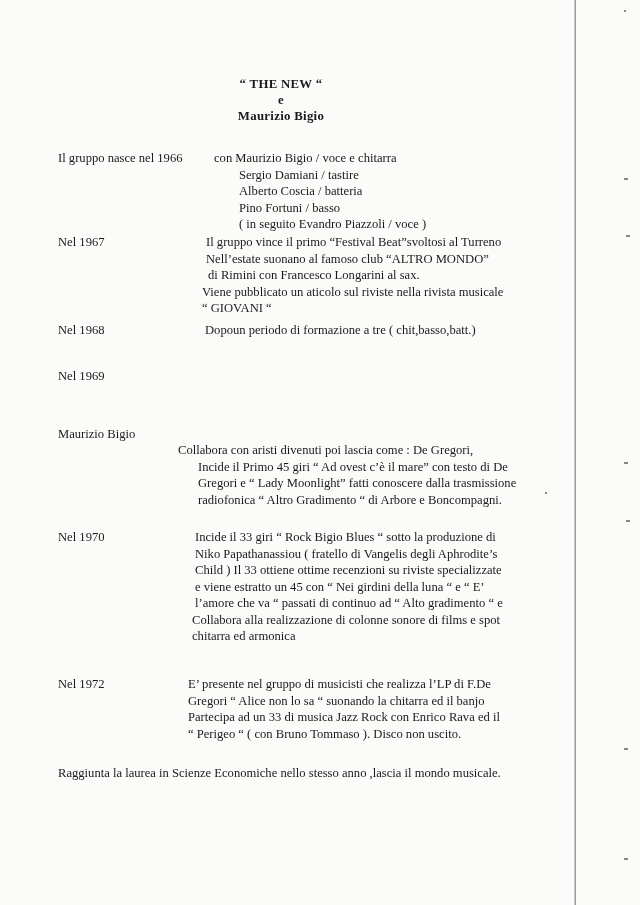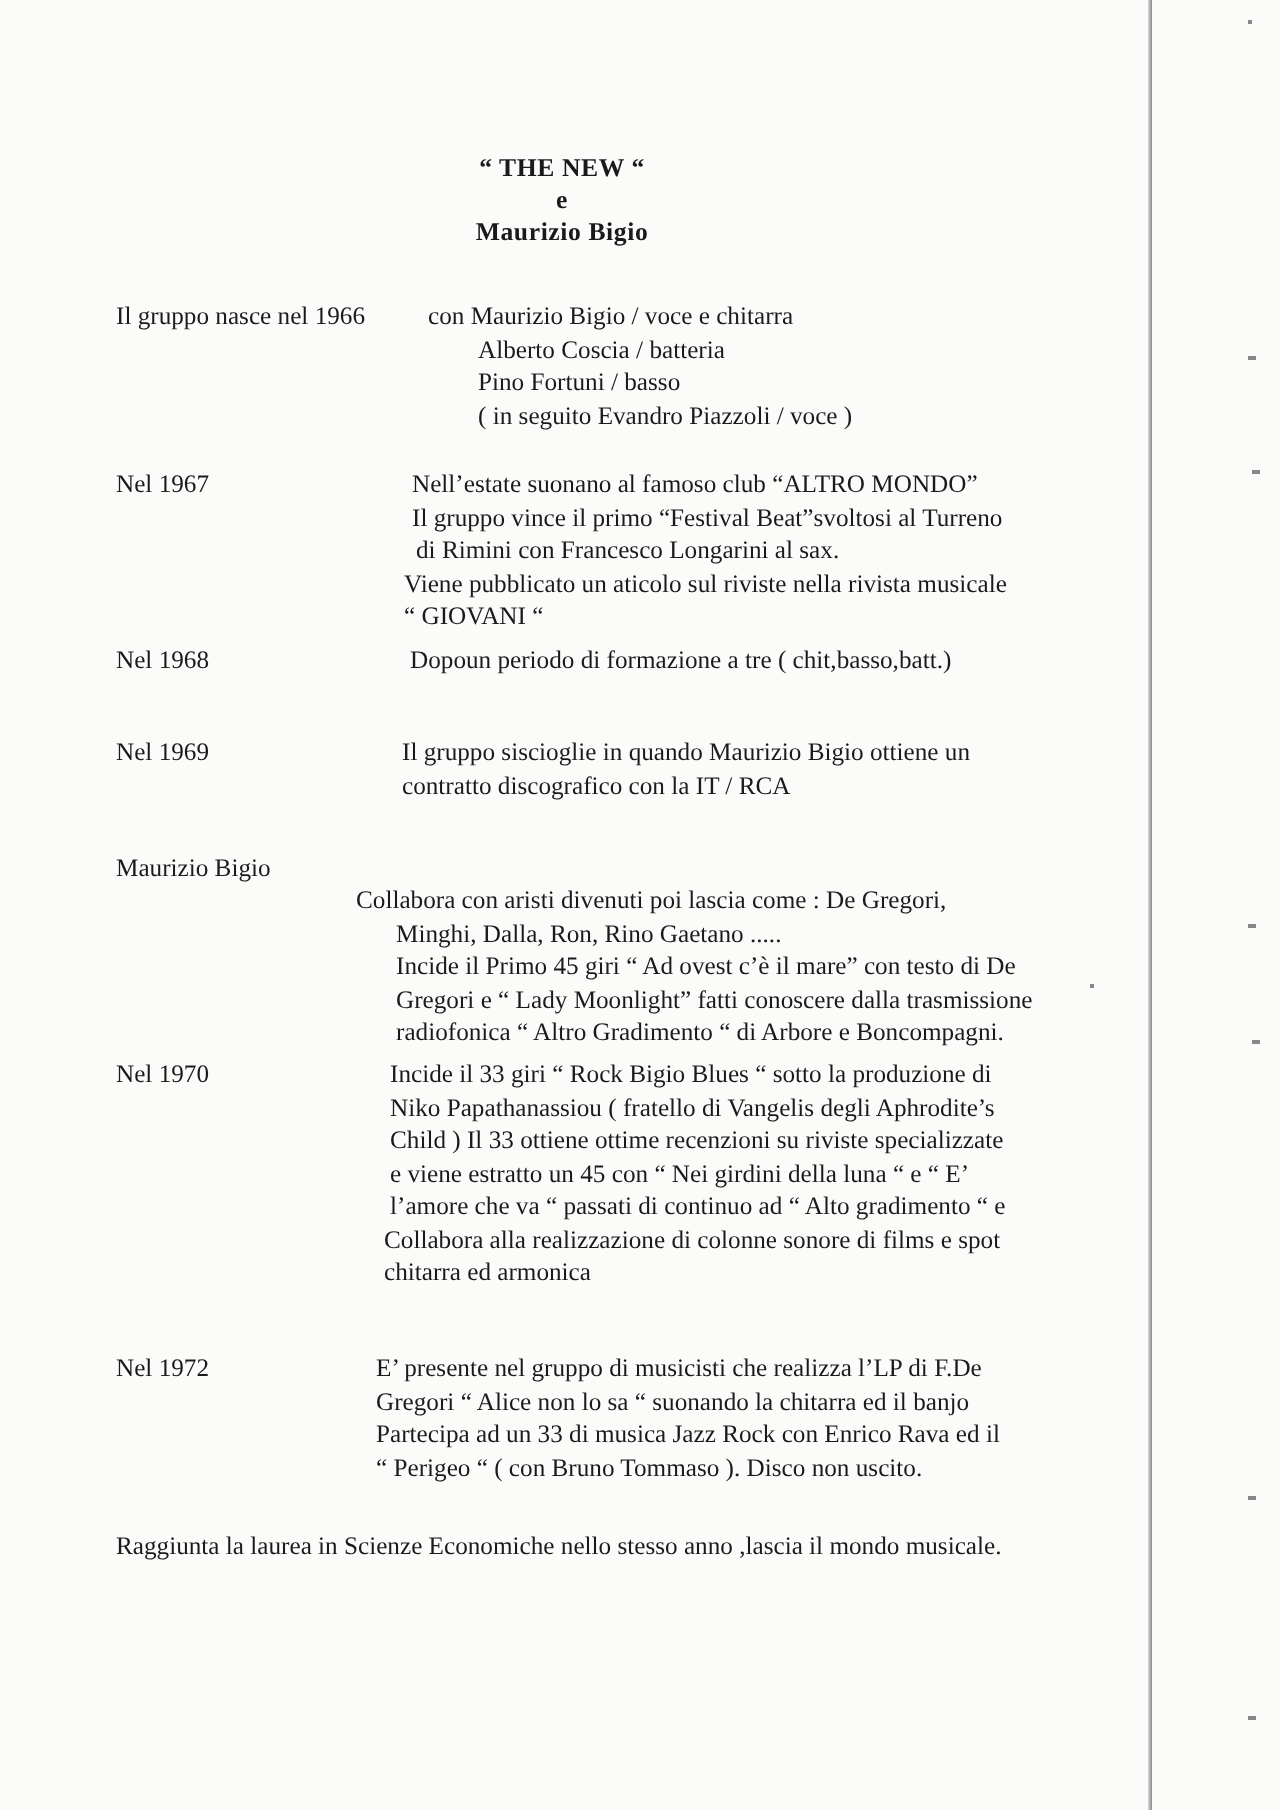--- a/index.html
+++ b/index.html
@@ -37,49 +37,45 @@
 
   <div class="title-block">
     <div class="t1">“ THE NEW “</div>
     <div class="t1">e</div>
     <div class="t1">Maurizio  Bigio</div>
   </div>
 
   <div class="label" style="top:150px">Il gruppo nasce nel 1966</div>
   <div class="content" style="top:150px; left:214px">
     <span class="line">con  Maurizio Bigio / voce e chitarra</span>
+    <span class="line" style="padding-left:25px">Sergio Damiani  / tastire</span>
     <span class="line" style="padding-left:25px">Alberto Coscia / batteria</span>
     <span class="line" style="padding-left:25px">Pino  Fortuni   / basso</span>
     <span class="line" style="padding-left:25px">( in seguito Evandro Piazzoli / voce )</span>
   </div>
 
   <div class="label" style="top:234px">Nel 1967</div>
   <div class="content" style="top:234px; left:206px">
+    <span class="line">Il gruppo vince il primo “Festival Beat”svoltosi al Turreno</span>
     <span class="line">Nell’estate suonano al famoso club “ALTRO MONDO”</span>
-    <span class="line">Il gruppo vince il primo “Festival Beat”svoltosi al Turreno</span>
     <span class="line" style="padding-left:2px">di Rimini con Francesco Longarini al sax.</span>
     <span class="line" style="margin-left:-4px">Viene pubblicato un aticolo sul riviste nella rivista musicale</span>
     <span class="line" style="margin-left:-4px">“ GIOVANI “</span>
   </div>
 
   <div class="label" style="top:322px">Nel 1968</div>
   <div class="content" style="top:322px; left:205px">
     <span class="line">Dopoun periodo di formazione a tre ( chit,basso,batt.)</span>
   </div>
 
   <div class="label" style="top:368px">Nel 1969</div>
-  <div class="content" style="top:368px; left:201px">
-    <span class="line">Il gruppo siscioglie in quando Maurizio Bigio ottiene un</span>
-    <span class="line">contratto discografico con la IT / RCA</span>
-  </div>
 
   <div class="label" style="top:426px">Maurizio Bigio</div>
   <div class="content" style="top:442px; left:178px">
     <span class="line">Collabora con aristi divenuti poi lascia come : De Gregori,</span>
-    <span class="line" style="padding-left:20px">Minghi, Dalla, Ron, Rino Gaetano .....</span>
     <span class="line" style="padding-left:20px">Incide il Primo 45 giri “ Ad ovest c’è il mare” con testo di De</span>
     <span class="line" style="padding-left:20px">Gregori e “ Lady Moonlight” fatti conoscere dalla trasmissione</span>
     <span class="line" style="padding-left:20px">radiofonica “ Altro Gradimento “ di Arbore e Boncompagni.</span>
   </div>
 
   <div class="label" style="top:529px">Nel 1970</div>
   <div class="content" style="top:529px; left:195px">
     <span class="line">Incide il 33 giri “ Rock Bigio Blues “ sotto la produzione di</span>
     <span class="line">Niko Papathanassiou ( fratello di Vangelis degli Aphrodite’s</span>
     <span class="line">Child ) Il 33 ottiene ottime recenzioni su riviste specializzate</span>

